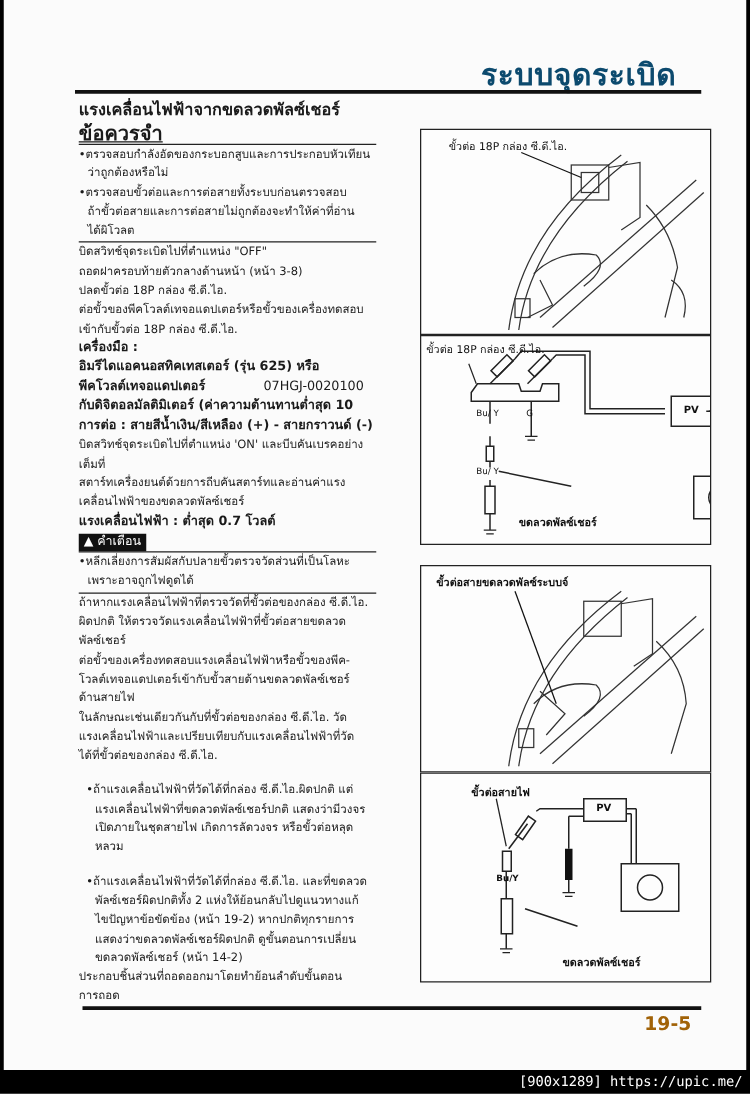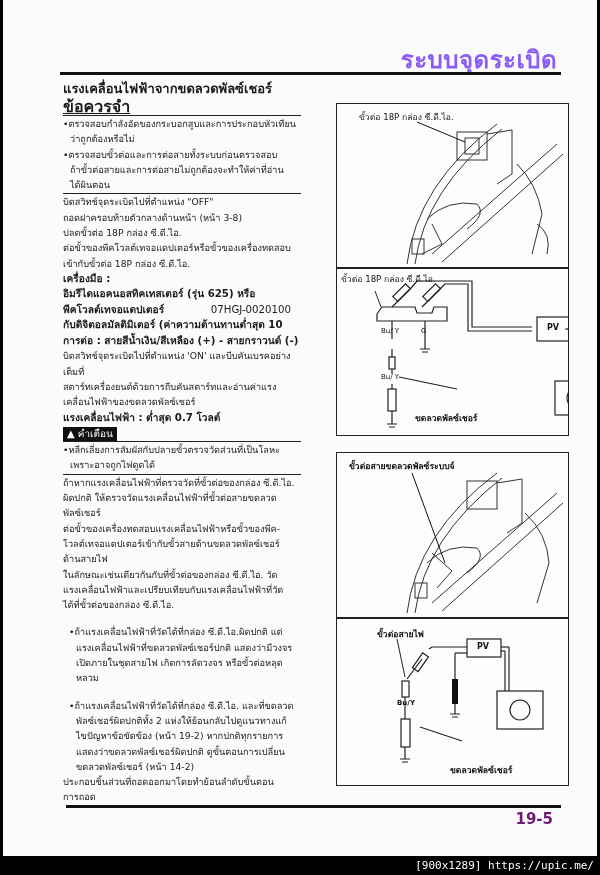--- a/index.html
+++ b/index.html
@@ -1,22 +1,22 @@
 <!DOCTYPE html>
 <html><head>
 <meta charset="utf-8">
 <style>
   html, body { margin:0; padding:0; }
   body { width:600px; height:875px; background:#000; position:relative; overflow:hidden;
          font-family:"DejaVu Sans", sans-serif; color:#1a1a1a; }
   .page { position:absolute; left:3px; top:0; width:594px; height:856px; background:#fbfbfb; }
-  .title { position:absolute; right:40px; top:40px; font-size:24px; font-weight:bold; color:#8b5cf6; letter-spacing:0.5px; }
+  .title { position:absolute; right:56px; top:40px; font-size:24px; font-weight:bold; color:#0c4a6e; letter-spacing:0.5px; }
   .title-rule { position:absolute; left:57px; right:36px; top:72px; height:3px; background:#111; }
   .bottom-rule { position:absolute; left:63px; right:36px; top:805px; height:3px; background:#111; }
-  .page-num { position:absolute; right:44px; top:810px; font-size:15px; font-weight:bold; color:#701a75; }
+  .page-num { position:absolute; right:44px; top:810px; font-size:15px; font-weight:bold; color:#a16207; }
   .watermark { position:absolute; right:6px; bottom:3px; color:#fff; font-family:"DejaVu Sans Mono", monospace; font-size:11px; }
 
   .left { position:absolute; left:60px; top:80px; width:238px; font-size:9.2px; line-height:15.3px; }
   .h-main { font-size:13px; font-weight:bold; line-height:18px; margin-bottom:1px; }
   .h-sub { font-weight:bold; font-size:16px; text-decoration:underline; border-bottom:1.5px solid #222; padding-bottom:1px; line-height:15px; }
   .ind { padding-left:7px; }
   .sep { border-top:1.5px solid #222; margin-top:1px; }
   .bold { font-weight:bold; font-size:10.2px; line-height:15.5px; }
   .row { display:flex; justify-content:space-between; }
   .warn { display:flex; align-items:center; margin-top:2px; border-bottom:1.5px solid #222; }
@@ -38,21 +38,21 @@
     <div class="h-main">แรงเคลื่อนไฟฟ้าจากขดลวดพัลซ์เชอร์</div>
     <div class="h-sub">ข้อควรจำ</div>
     <div>
       <div>
         <div>•ตรวจสอบกำลังอัดของกระบอกสูบและการประกอบหัวเทียน</div>
         <div class="ind">ว่าถูกต้องหรือไม่</div>
       </div>
       <div>
         <div>•ตรวจสอบขั้วต่อและการต่อสายทั้งระบบก่อนตรวจสอบ</div>
         <div class="ind">ถ้าขั้วต่อสายและการต่อสายไม่ถูกต้องจะทำให้ค่าที่อ่าน</div>
-        <div class="ind">ได้ผินตอน</div>
+        <div class="ind">ได้ผิโวลต</div>
       </div>
     </div>
     <div class="sep"></div>
     <div>
       <div>บิดสวิทช์จุดระเบิดไปที่ตำแหน่ง "OFF"</div>
       <div>ถอดฝาครอบท้ายตัวกลางด้านหน้า (หน้า 3-8)</div>
       <div>ปลดขั้วต่อ 18P กล่อง ซี.ดี.ไอ.</div>
       <div>ต่อขั้วของพีคโวลต์เทจอแดปเตอร์หรือขั้วของเครื่องทดสอบ</div>
       <div>เข้ากับขั้วต่อ 18P กล่อง ซี.ดี.ไอ.</div>
     </div>

